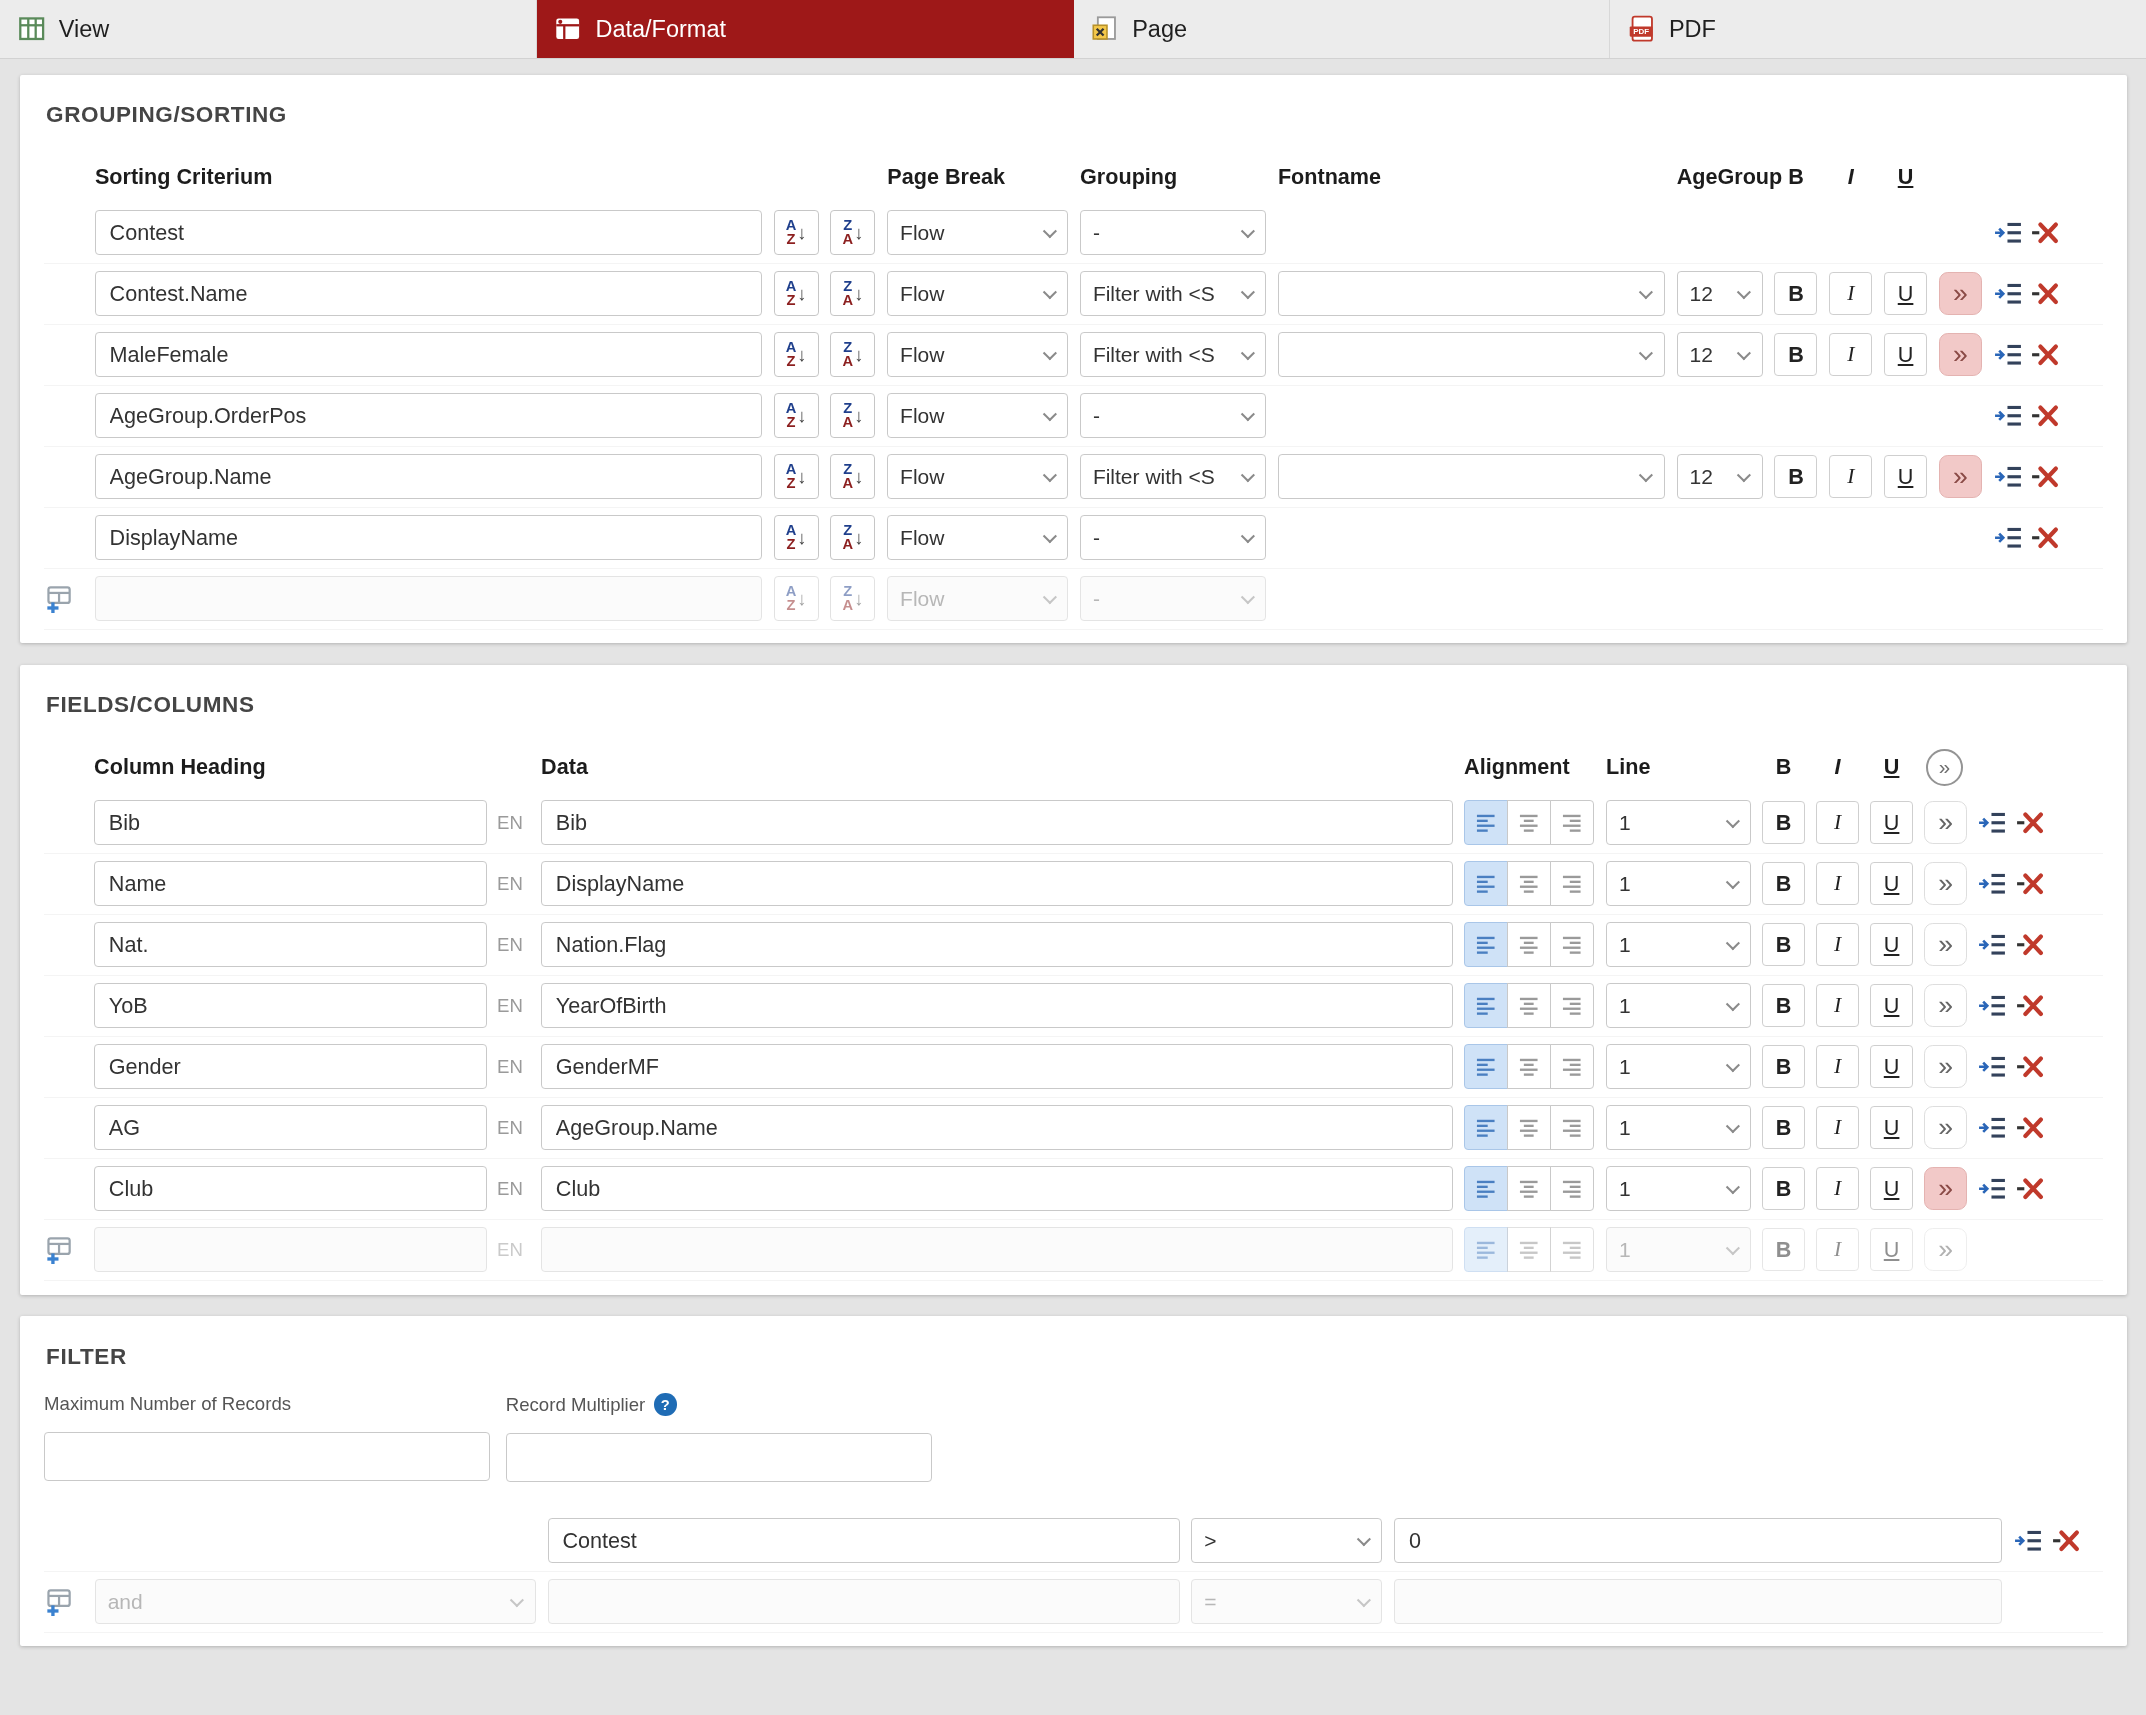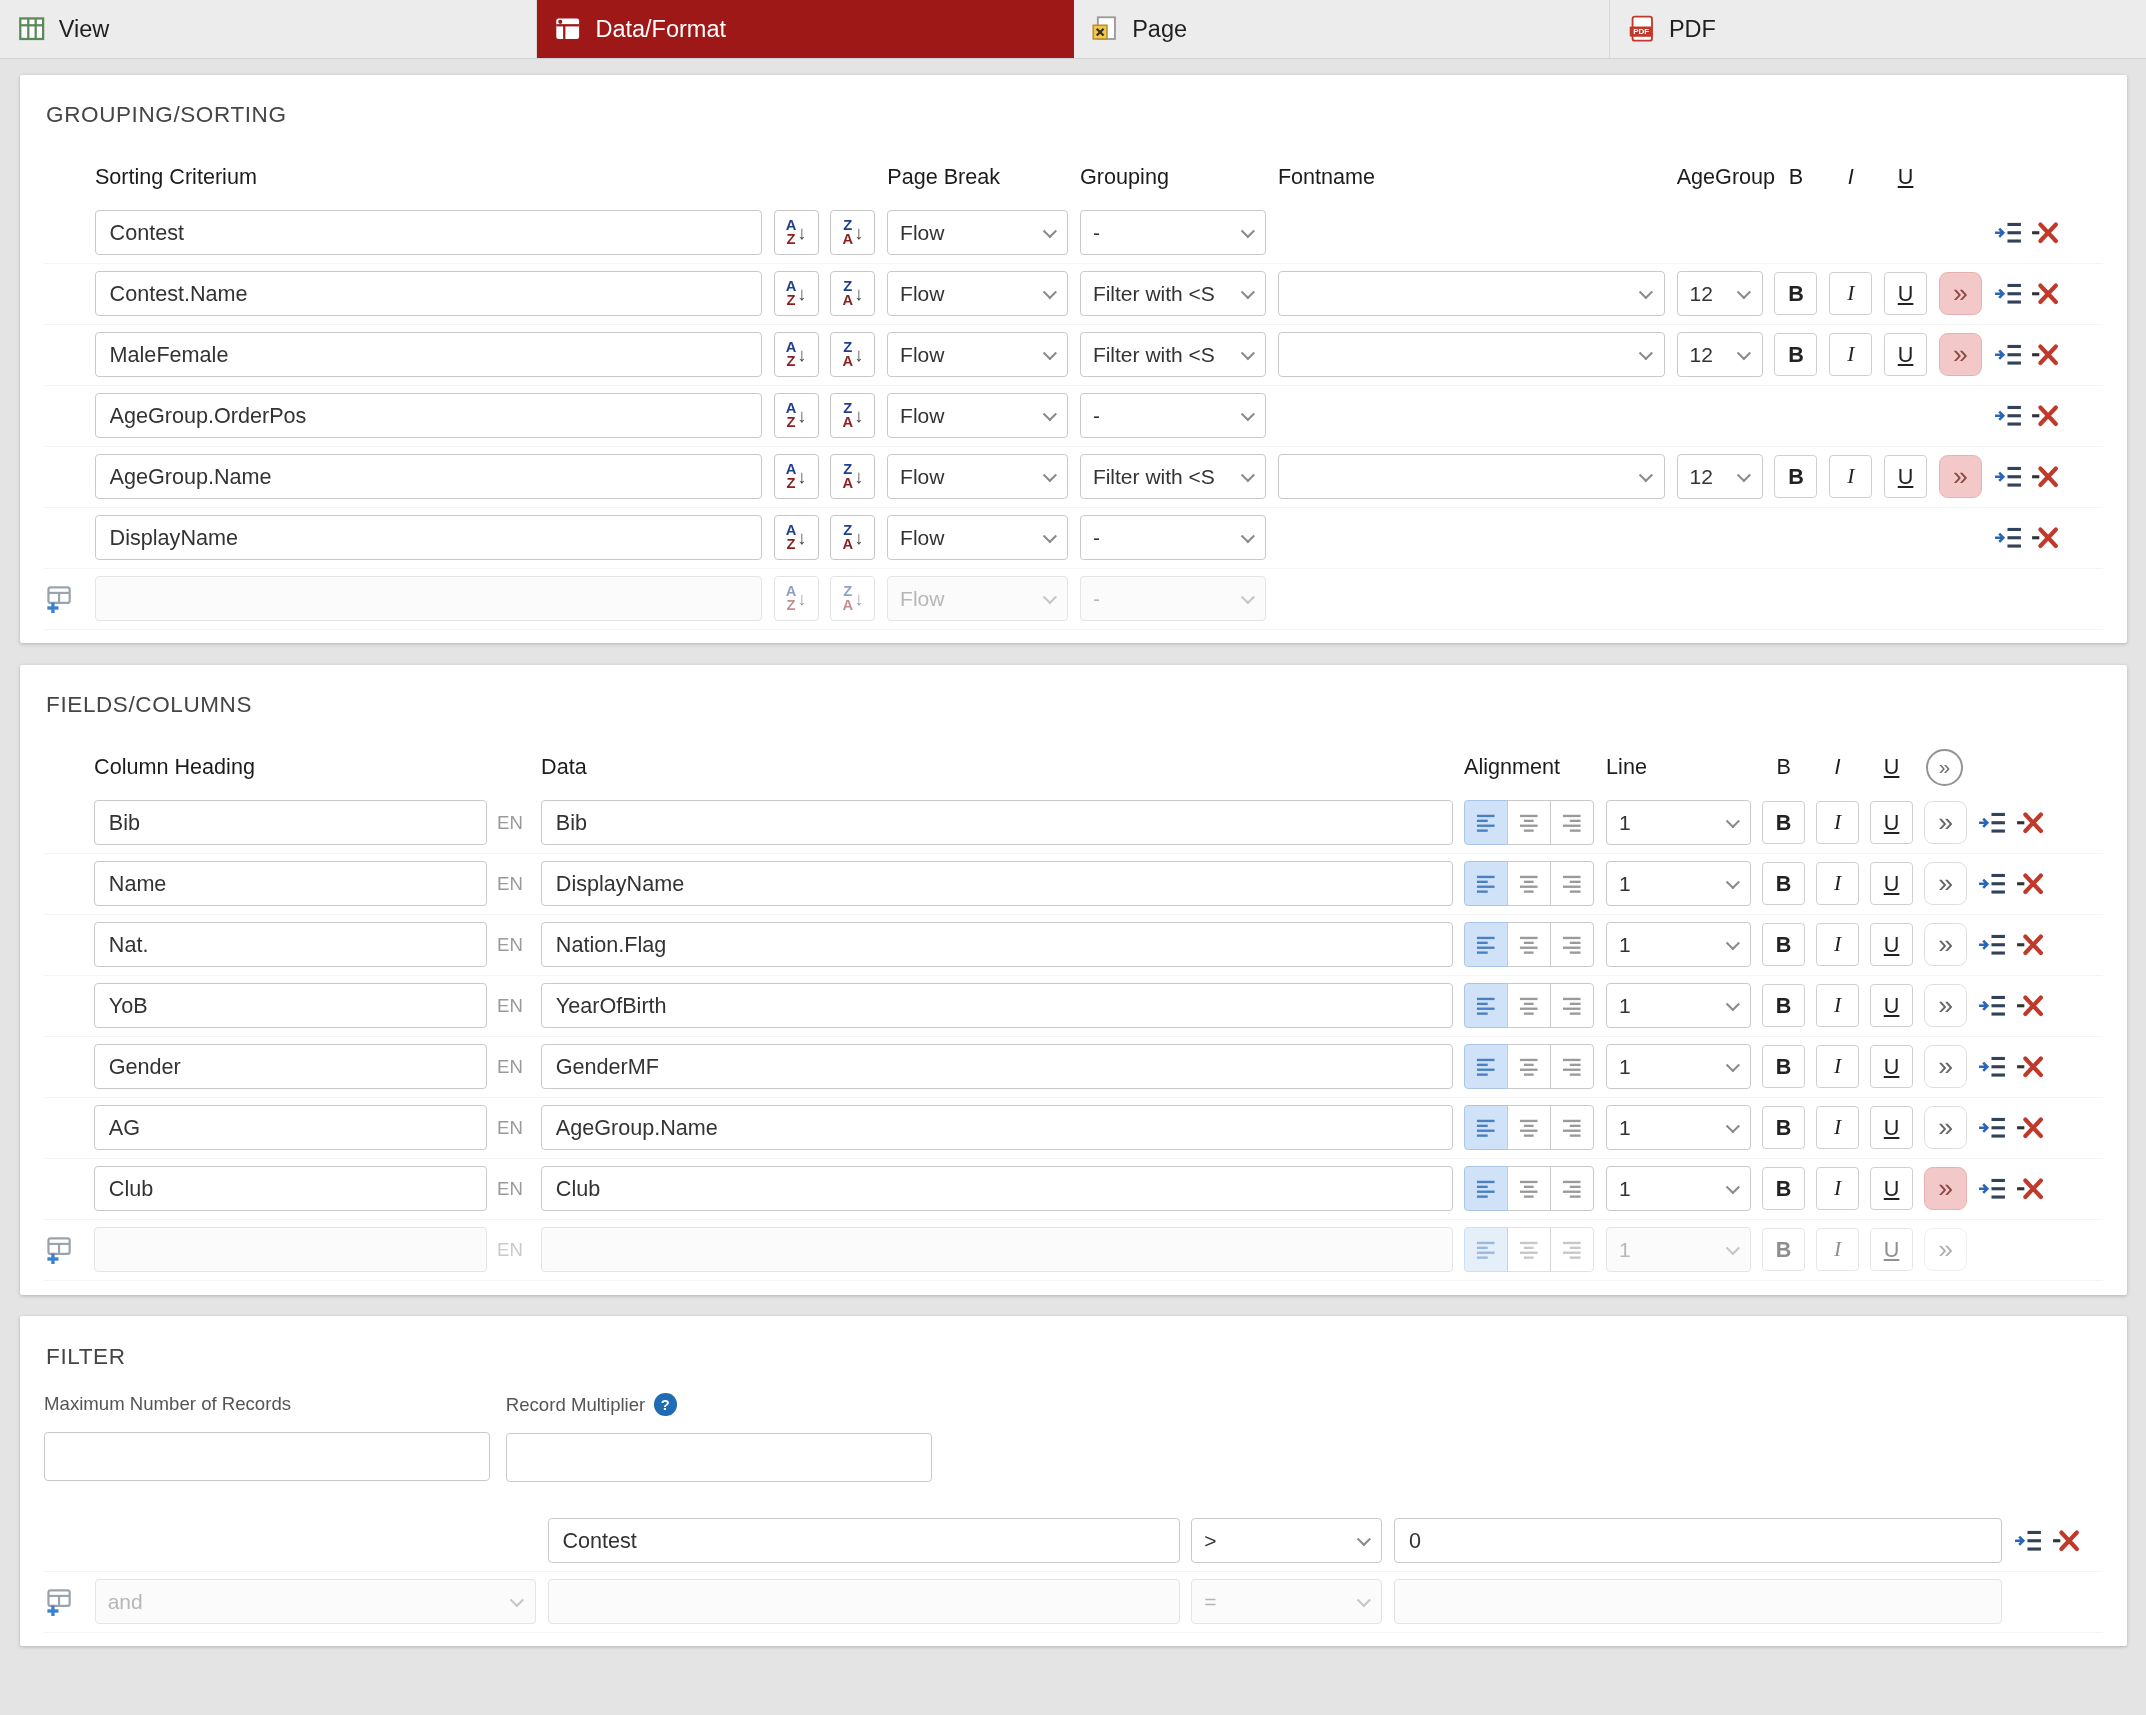--- a/index.html
+++ b/index.html
@@ -7,29 +7,29 @@
   body{background:#e4e4e4;font-family:"Liberation Sans",sans-serif;color:#333}
 
   
   .tabbar{display:flex;height:59px;background:#ececec;border-bottom:1px solid #d2d2d2}
   .tab{flex:1;display:flex;align-items:center;gap:13.7px;padding-left:17.6px;font-size:23.5px;color:#1f1f1f;border-right:1px solid #d8d8d8;cursor:pointer;background:#ececec}
   .tab.active{background:#9e1818;color:#fff;border-right-color:#9e1818}
   .tab svg{flex:0 0 auto}
 
   
   .card{background:#fff;margin:15.7px 19.6px 21.6px;padding:25.5px 24.5px 13.7px;box-shadow:0 1px 3.9px rgba(0,0,0,.22);border-radius:2px}
-  .section-title{font-size:22.5px;font-weight:normal;letter-spacing:0.6px;color:#454545;margin:2px 0 23.5px 2px}
+  .section-title{font-size:22.5px;font-weight:bold;letter-spacing:0.6px;color:#454545;margin:2px 0 23.5px 2px}
 
   
   .gs-grid{display:grid;grid-template-columns:39px 667px 45px 45px 181px 186px 387px 86px 43px 43px 43px 43px 82px;column-gap:11.8px;align-items:center}
   .fc-grid{display:grid;grid-template-columns:39px 436px 912px 131px 145px 43px 43px 43px 43px 82px;column-gap:11px;align-items:center}
   .ft-grid{display:grid;grid-template-columns:39px 441px 632px 191px 608px 82px;column-gap:11.8px;align-items:center}
   .head-row{height:51px}
   .data-row{height:61px;border-bottom:1px solid #f4f4f4}
-  .col-h{font-size:21.6px;font-weight:normal;color:#1c1c1c}
+  .col-h{font-size:21.6px;font-weight:bold;color:#1c1c1c}
   .c{text-align:center}
   .col-h.i{font-style:italic}
   .col-h.u{text-decoration:underline}
 
   
   .text-input{height:45px;width:100%;border:1px solid #c9c9c9;border-radius:3.9px;padding:0 13.7px;font-size:21.6px;color:#333;background:#fff;font-family:inherit}
   .select{position:relative;height:45px;border:1px solid #c9c9c9;border-radius:3.9px;background:#fff;display:flex;align-items:center;padding:0 31px 0 11.8px;font-size:21px;color:#333;cursor:pointer}
   .sel-text{flex:1;overflow:hidden;white-space:nowrap}
   .sel-caret{position:absolute;right:12.7px;top:50%;width:9.8px;height:9.8px;border-right:2px solid #8a8a8a;border-bottom:2px solid #8a8a8a;transform:translateY(-70%) rotate(45deg)}
   .sort-btn{width:45px;height:45px;border:1px solid #c6c6c6;border-radius:3.9px;background:#fff;display:flex;align-items:center;justify-content:center;gap:1px;cursor:pointer;padding:0}

